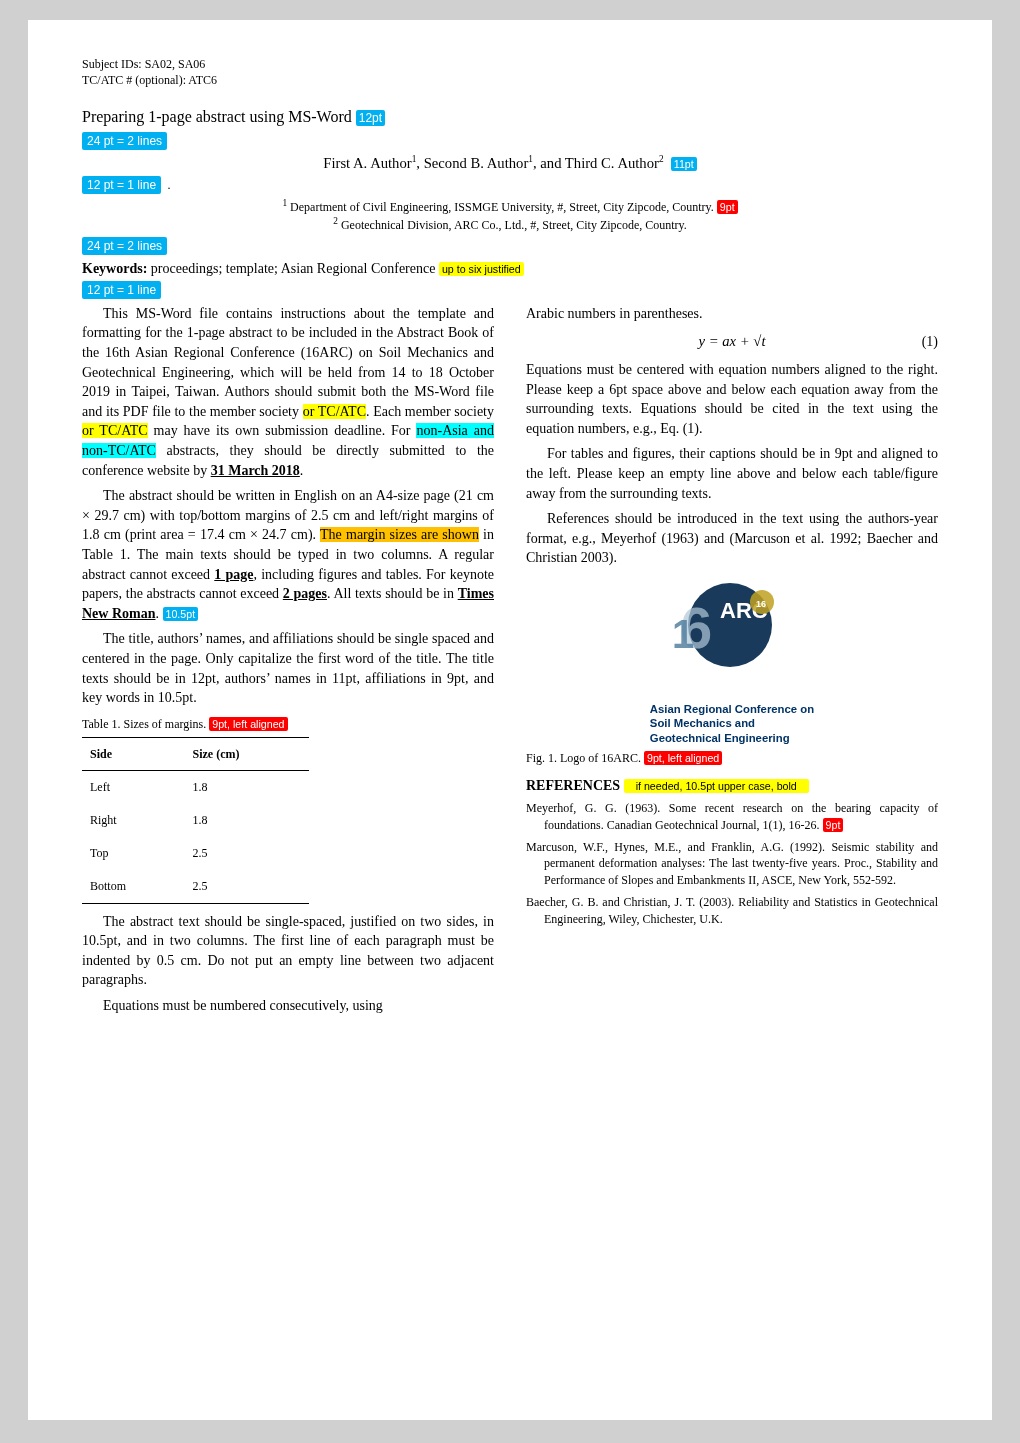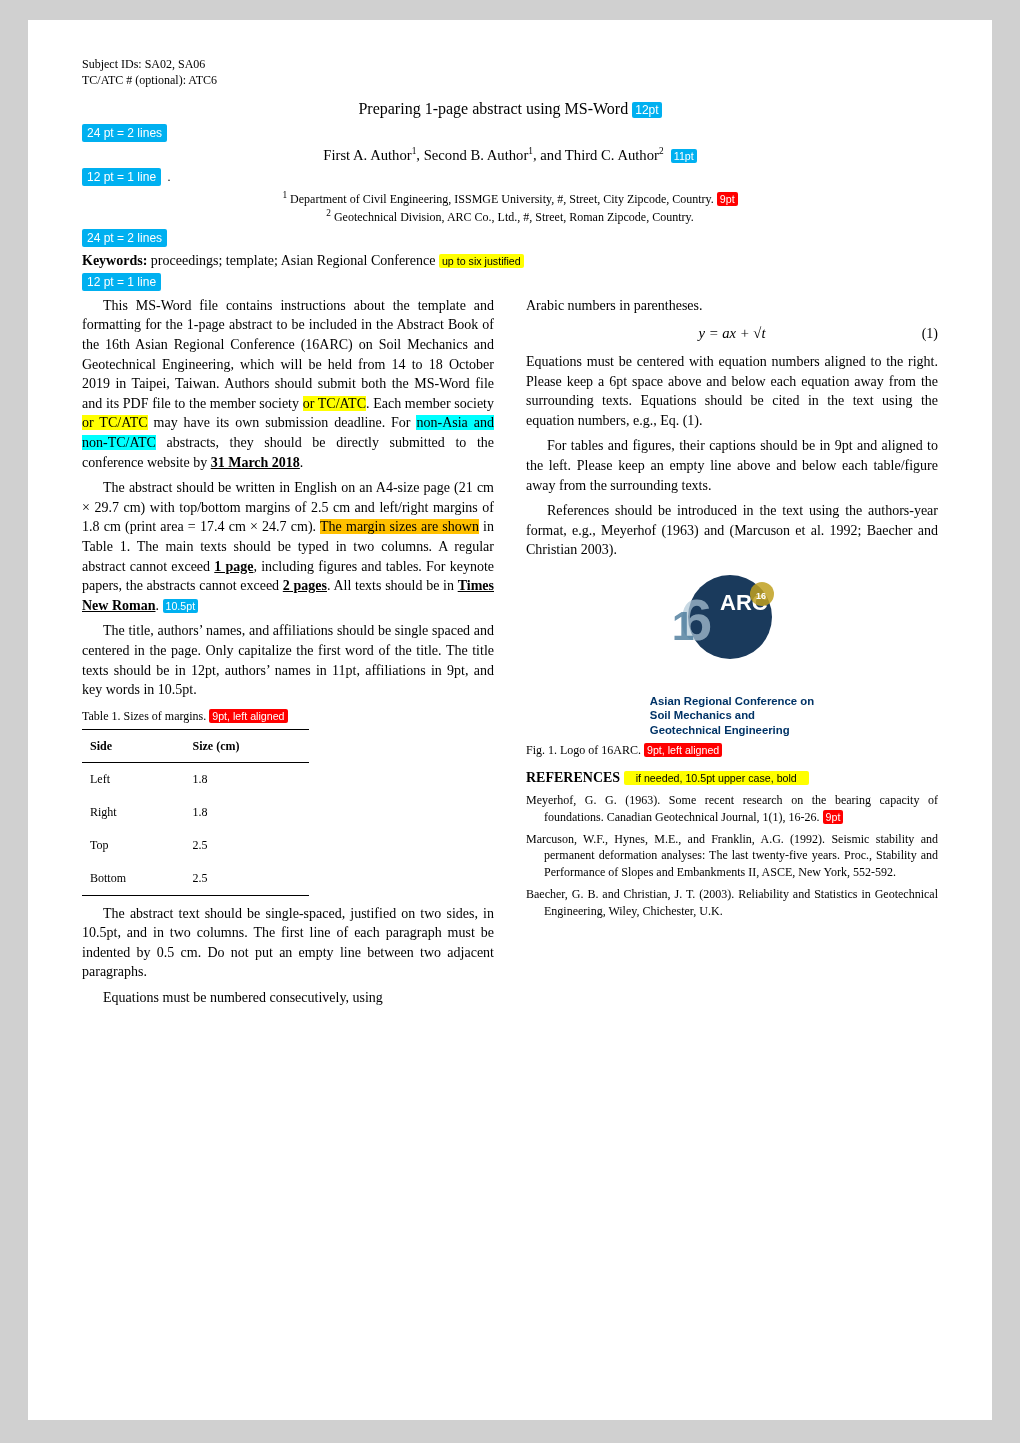--- a/index.html
+++ b/index.html
@@ -17,22 +17,22 @@
       padding: 36px 54px 54px 54px;
       font-size: 10.5pt;
       line-height: 1.35;
       color: #000;
     }
     .subject-ids {
       font-size: 9pt;
       margin-bottom: 2px;
     }
     .title-section {
-      text-align: center;
-      margin-top: 10px;
+      text-align: left;
+      margin-top: 18px;
       margin-bottom: 4px;
     }
     .main-title {
       font-size: 12pt;
       font-weight: normal;
     }
     .title-badge {
       background: #00b0f0;
       color: white;
       font-size: 9pt;
@@ -200,21 +200,21 @@
   </div>
 
   <div style="margin: 1px 0;">
     <span class="margin-label">12 pt = 1 line</span>
     <span style="font-size:9pt;">&nbsp;.</span>
   </div>
 
   <div class="affil-section">
     <sup>1</sup> <span>Department of Civil Engineering, ISSMGE University, #, Street, City Zipcode, Country.</span>&nbsp;<span class="affil-badge" style="background:#ff0000;color:white;font-size:8pt;padding:1px 3px;border-radius:2px;font-family:Arial,sans-serif;">9pt</span>
     <br>
-    <sup>2</sup> <span>Geotechnical Division, ARC Co., Ltd., #, Street, Roman Zipcode, Country.</span>
+    <sup>2</sup> <span>Geotechnical Division, ARC Co., Ltd., #, Street, City Zipcode, Country.</span>
   </div>
 
   <div style="margin: 4px 0 2px 0;">
     <span class="margin-label">24 pt = 2 lines</span>
   </div>
 
   <div class="keywords-section">
     <span class="bold">Keywords:</span>
     <span>proceedings; template; Asian Regional Conference</span>&nbsp;<span style="background:#ffff00;color:#000;font-size:8pt;padding:1px 3px;border-radius:2px;font-family:Arial,sans-serif;">up to six justified</span>
   </div>

